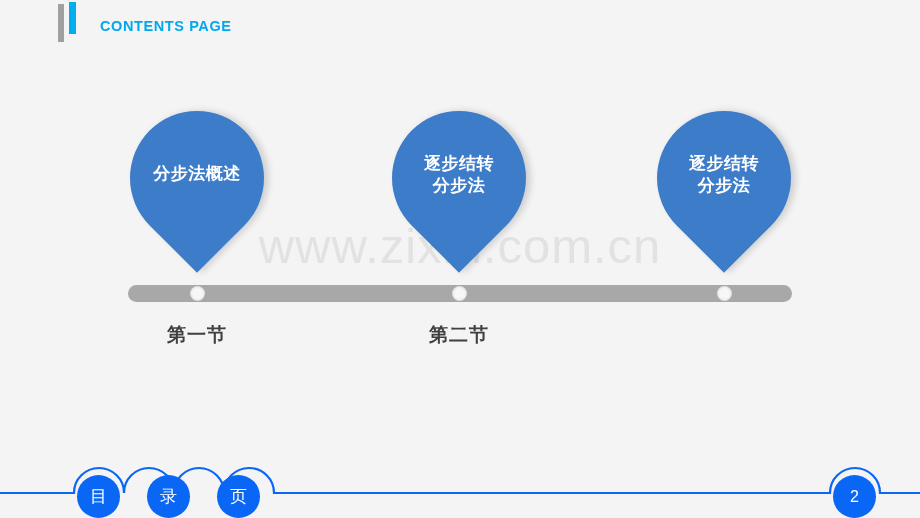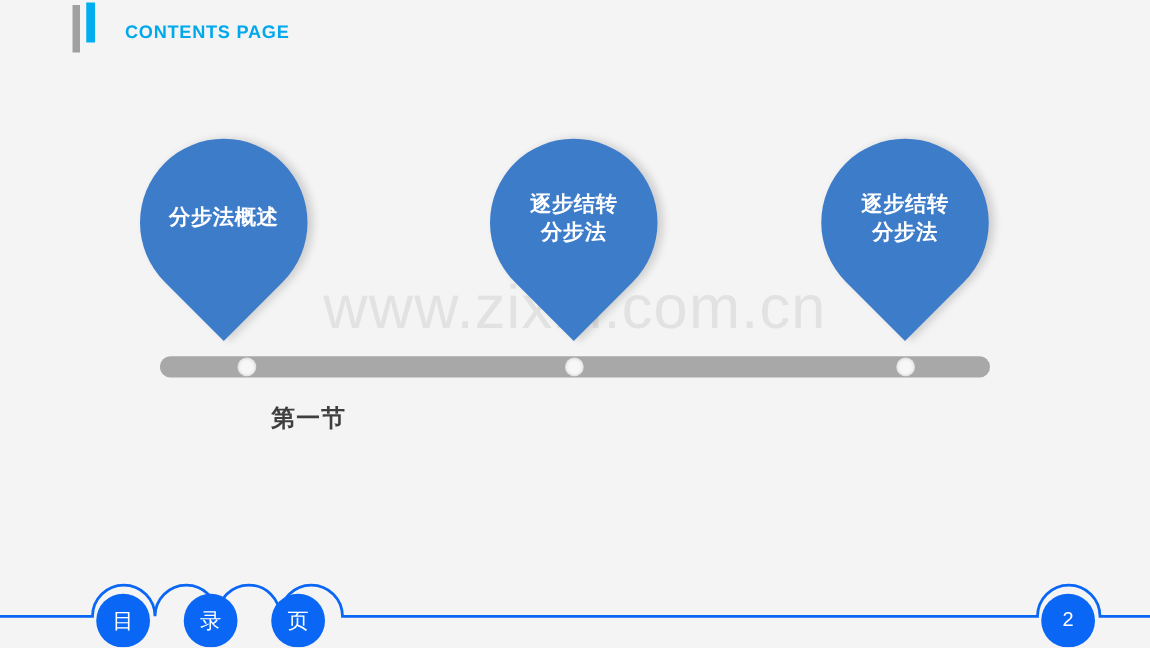--- a/index.html
+++ b/index.html
@@ -162,33 +162,34 @@
   <div class="header">
     <div class="header-bar-gray"></div>
     <div class="header-bar-blue"></div>
     <div class="header-title">CONTENTS PAGE</div>
   </div>
 
   <div class="watermark">www.zixin.com.cn</div>
 
   <div class="track"></div>
 
-  <div class="pin-group" style="left:112px; top:111px; width:134px; height:134px;">
+  <div class="pin-group" style="left:130px; top:111px; width:134px; height:134px;">
     <div class="pin"></div>
     <div class="pin-label one-line">分步法概述</div>
   </div>
   <div class="pin-dot" style="left:190px; top:286px;"></div>
-  <div class="section-label" style="left:117px;text-align:right;">第一节</div>
+  <div class="section-label" style="left:117px;">第一节</div>
 
   <div class="pin-group" style="left:392px; top:111px; width:134px; height:134px;">
     <div class="pin"></div>
     <div class="pin-label two-line">逐步结转
 分步法</div>
   </div>
   <div class="pin-dot" style="left:452px; top:286px;"></div>
+  <div class="section-label" style="left:379px;">第二节</div>
 
   <div class="pin-group" style="left:657px; top:111px; width:134px; height:134px;">
     <div class="pin"></div>
     <div class="pin-label two-line">逐步结转
 分步法</div>
   </div>
   <div class="pin-dot" style="left:717px; top:286px;"></div>
 
   <div class="footer">
     <svg width="920" height="60" viewBox="0 0 920 60">

